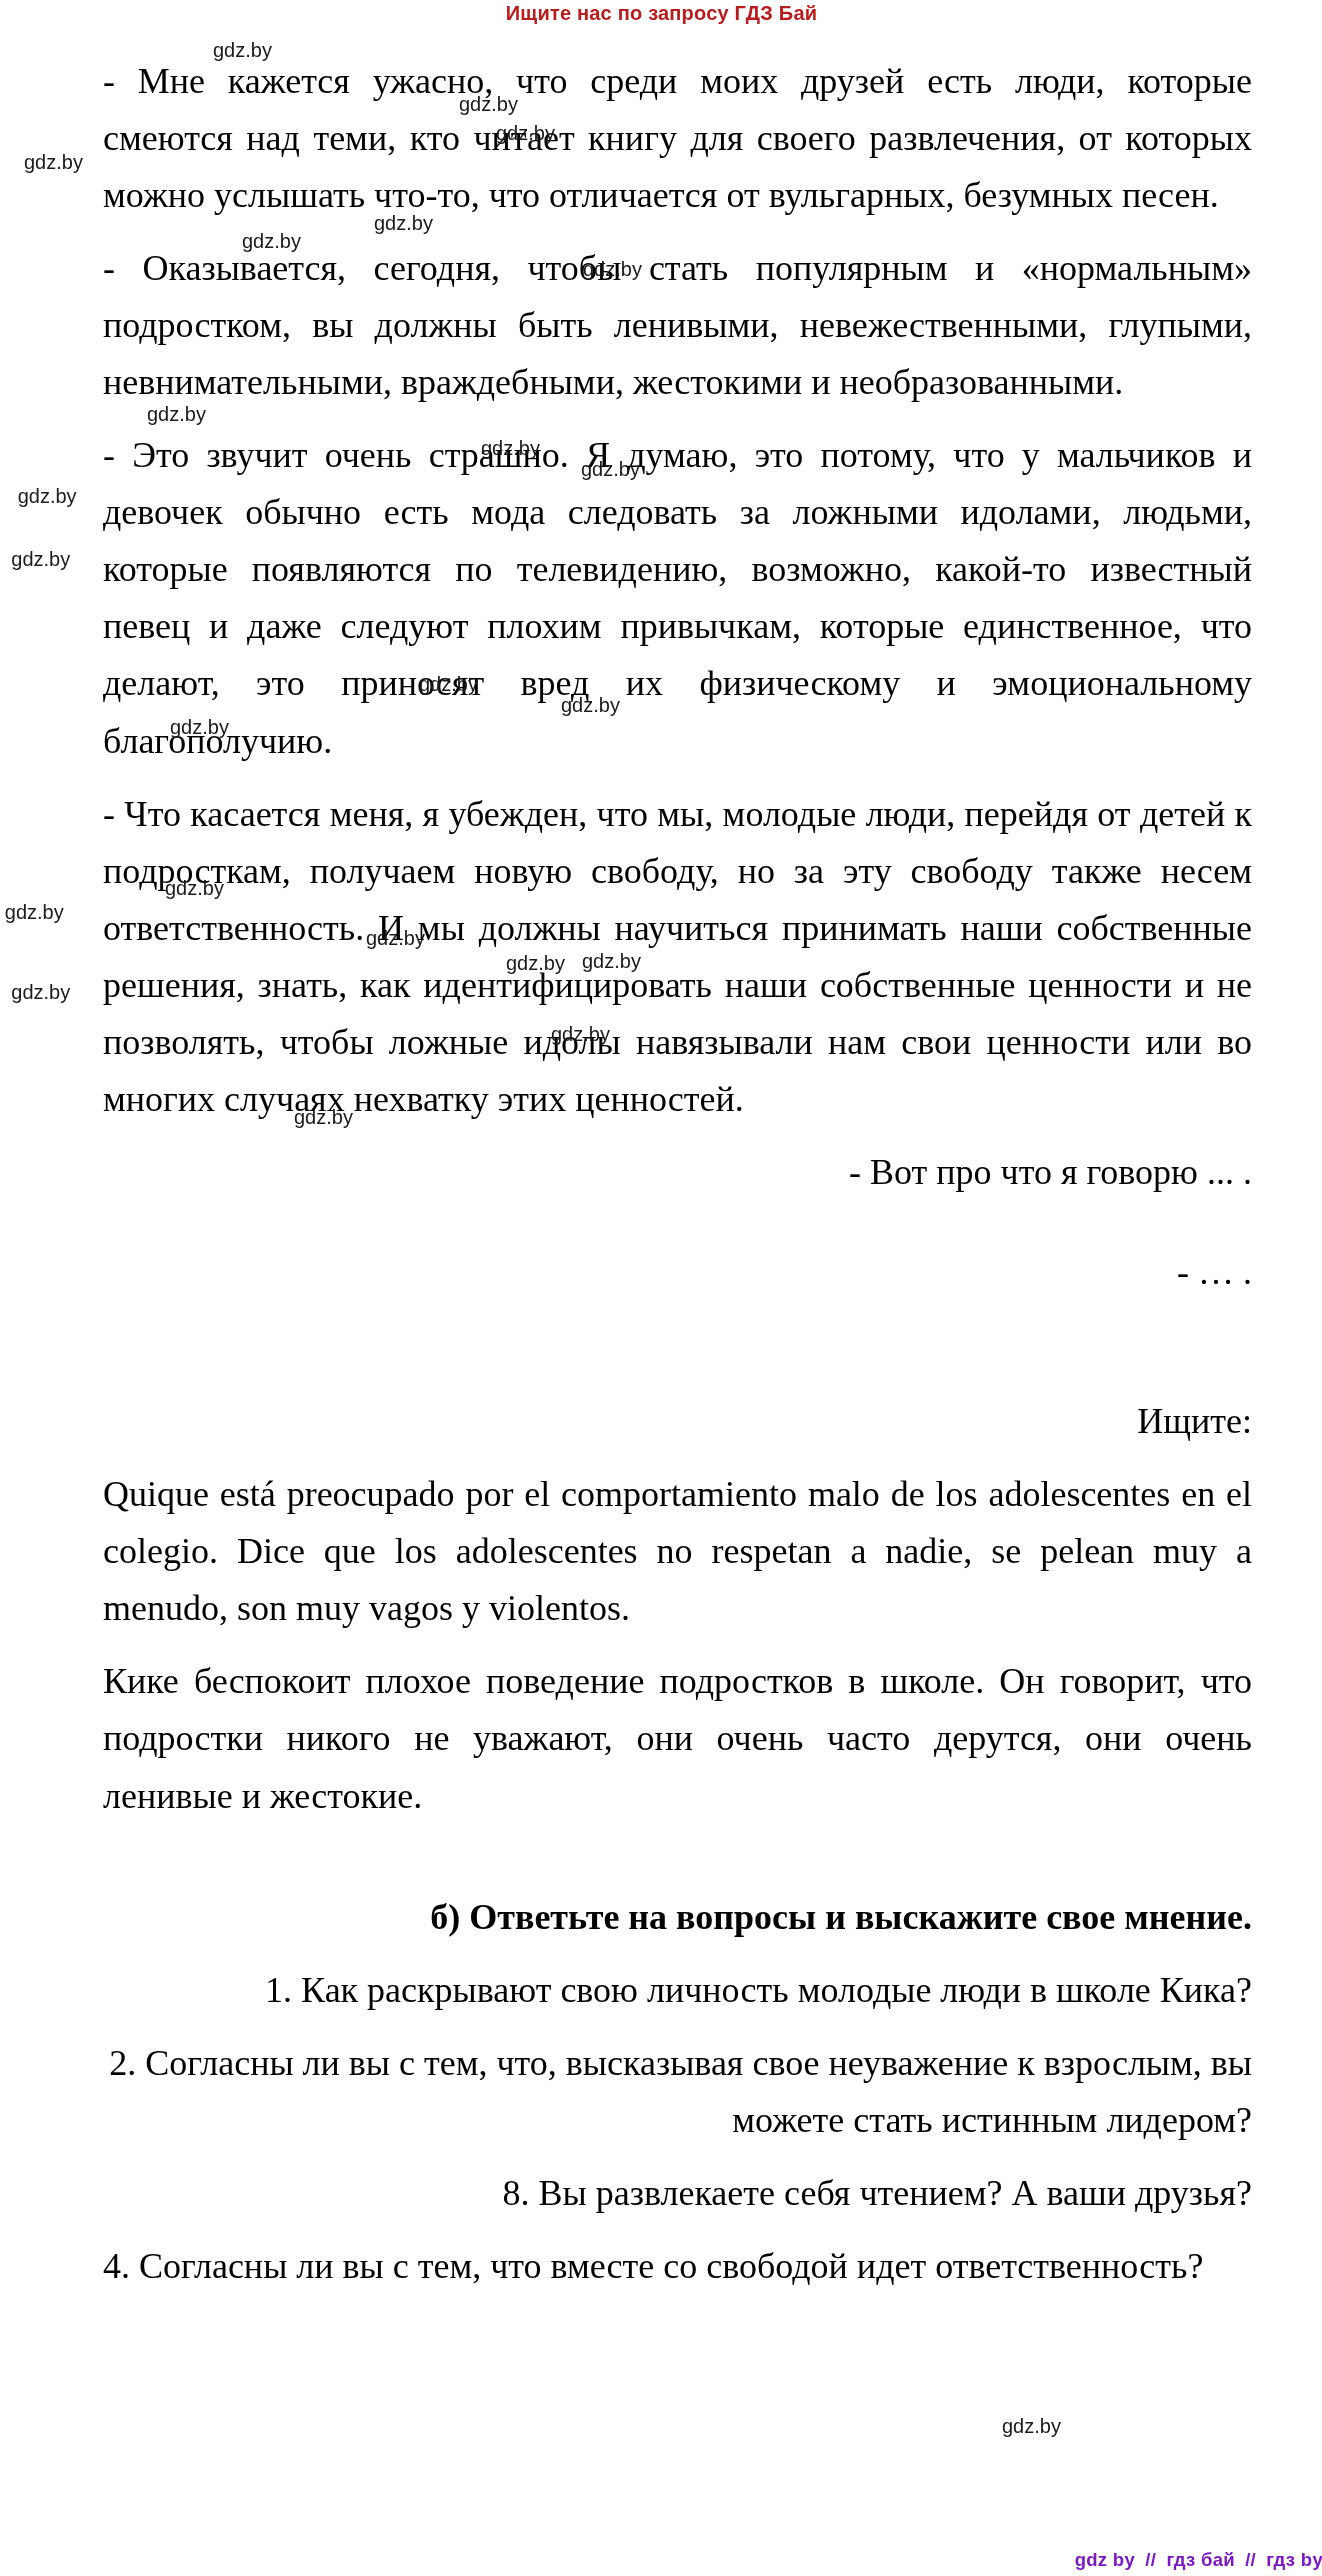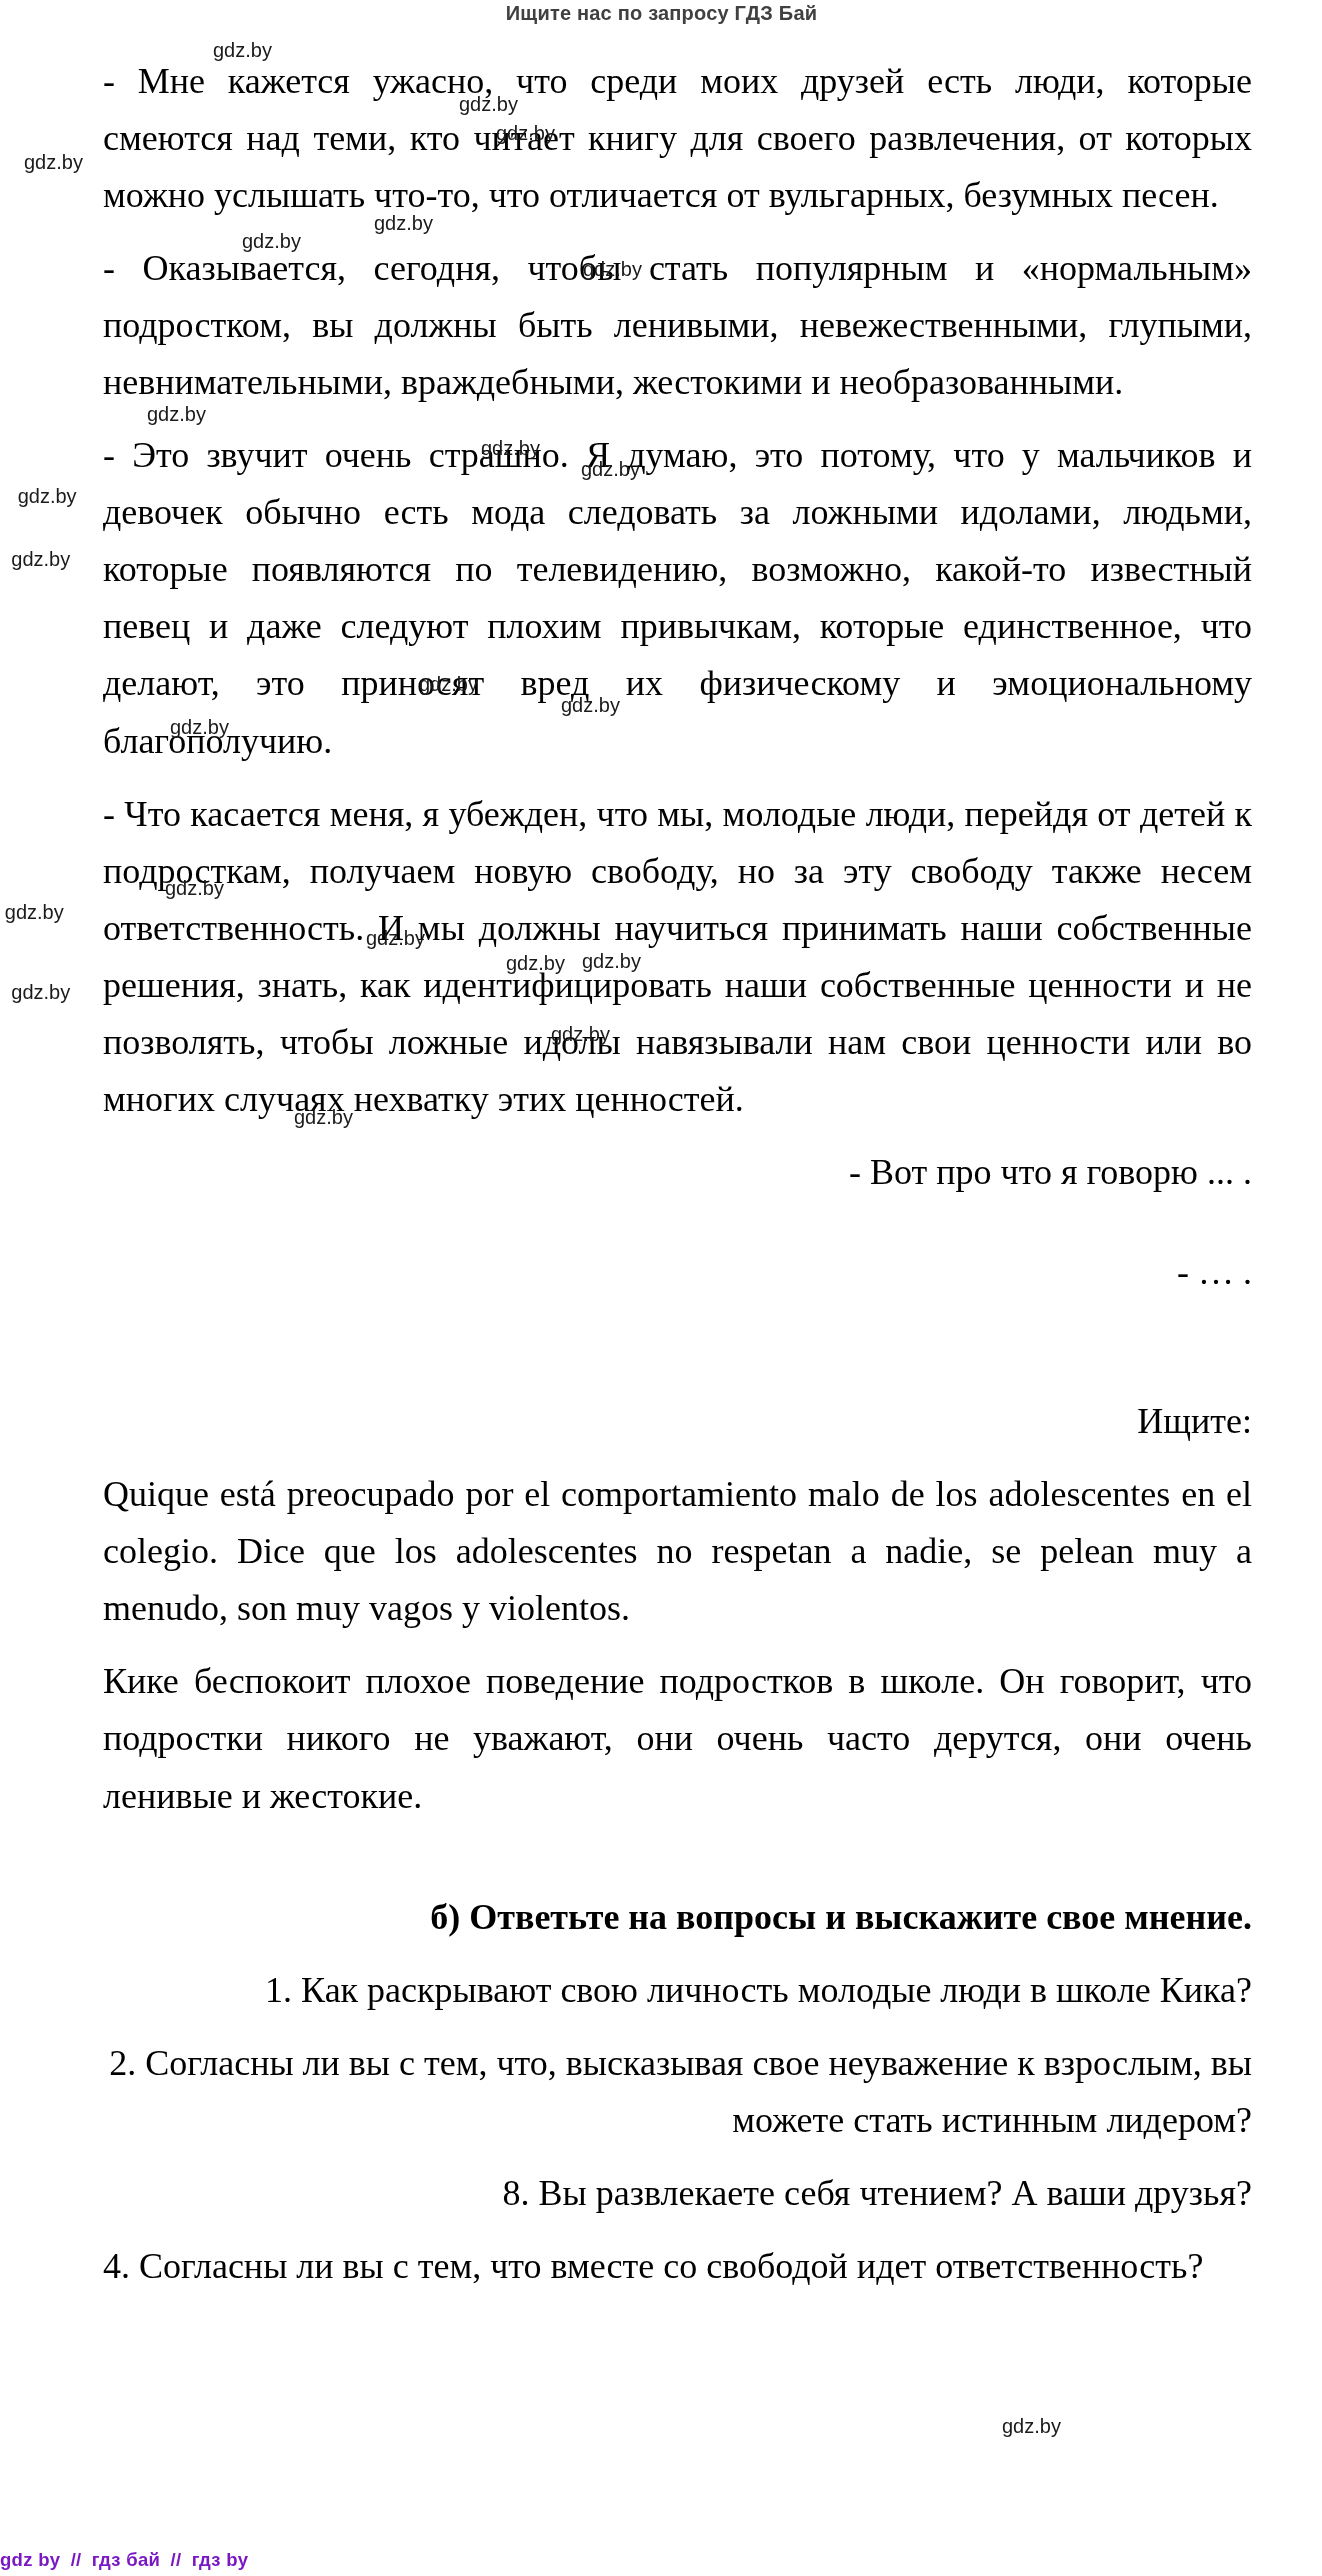--- a/index.html
+++ b/index.html
@@ -25,21 +25,21 @@
   
   .top-banner {
     position: absolute;
     top: 1.6px;
     left: 0;
     width: 1323px;
     text-align: center;
     font-family: "Liberation Sans", "DejaVu Sans", sans-serif;
     font-size: 20px;
     font-weight: 700;
-    color: #404040;
+    color: #b91c1c;
     letter-spacing: 0.2px;
     white-space: nowrap;
   }
 
   
   .content {
     position: absolute;
     left: 87px;
     top: 37px;
     width: 1181px;
@@ -77,21 +77,21 @@
     white-space: nowrap;
     pointer-events: none;
   }
 
   
   .footer {
     position: absolute;
     left: 0;
     bottom: 4.8px;
     width: 1323px;
-    text-align: left;
+    text-align: right;
     font-family: "Liberation Sans", "DejaVu Sans", sans-serif;
     font-size: 18.5px;
     font-weight: 700;
     color: #7a19c4;
     letter-spacing: 0.3px;
     white-space: nowrap;
   }
   .footer .sep { color: #7a19c4; padding: 0 4.8px; }
 </style>
 </head>

